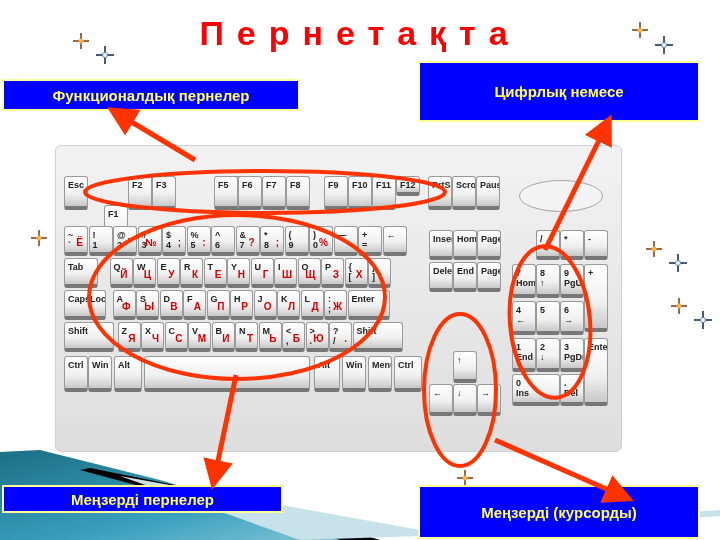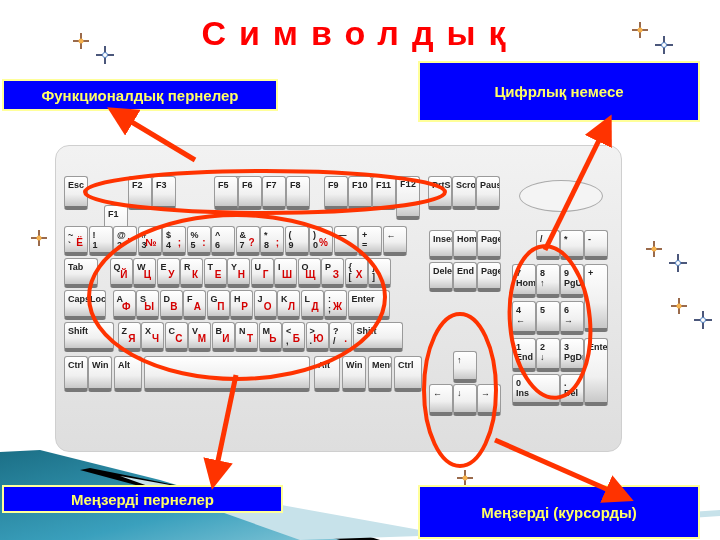--- a/index.html
+++ b/index.html
@@ -1,20 +1,20 @@
 <!DOCTYPE html>
 <html><head>
 <meta charset="utf-8">
 <style>
   html, body { margin:0; padding:0; }
   body { width:720px; height:540px; position:relative; overflow:hidden; background:#ffffff; font-family:"Liberation Sans", sans-serif; }
   .title { position:absolute; left:0; width:720px; top:14px; text-align:center; color:#ff0000; font-size:34px; font-weight:bold; letter-spacing:13px; font-family:"Liberation Sans", sans-serif; }
   .label-box { position:absolute; background:#0000ff; border:2px solid #ffff99; color:#ffff66; font-weight:bold; text-align:center; font-size:15px; line-height:19px; display:flex; align-items:center; justify-content:center; box-sizing:border-box; font-family:"Liberation Sans", sans-serif; }
   .star { position:absolute; width:20px; height:20px; }
-  .kbd { position:absolute; left:55px; top:145px; width:565px; height:305px; background:linear-gradient(#f2f2f2,#dedede); border-radius:14px; border:1px solid #cfcfcf; }
+  .kbd { position:absolute; left:55px; top:145px; width:565px; height:305px; background:linear-gradient(#f2f2f2,#dedede); border-radius:6px; border:1px solid #cfcfcf; }
   .key { position:absolute; background:linear-gradient(#ffffff 0%, #f0f0f0 60%, #c8c8c8 100%); border:1px solid #9a9a9a; border-bottom:4px solid #777; border-radius:3px; box-sizing:border-box; font-size:9px; color:#222; font-family:"Liberation Sans", sans-serif; overflow:hidden; }
   .key .m { position:absolute; left:3px; top:3px; font-weight:bold; font-size:9px; line-height:10px; white-space:pre; }
   .key .c { position:absolute; right:4px; bottom:4px; color:#d40000; font-weight:bold; font-size:10px; }
   .led { position:absolute; left:463px; top:34px; width:82px; height:30px; border-radius:50%; background:#f4f4f4; border:1px solid #aaa; }
   .decor { position:absolute; left:0; top:440px; width:720px; height:100px; }
   svg.overlay { position:absolute; left:0; top:0; }
 </style>
 </head>
 <body>
 
@@ -26,21 +26,21 @@
         <stop offset="0.6" stop-color="#3aa0bd"></stop>
         <stop offset="1" stop-color="#86c7d8"></stop>
       </linearGradient>
     </defs>
     <polygon points="0,12 0,100 360,100 320,88 160,40 40,10" fill="url(#tg)"></polygon>
     <polygon points="80,30 340,100 380,100 260,62 90,28" fill="#000"></polygon>
     <polygon points="120,36 420,90 720,70 720,76 420,96 300,100" fill="#c7e2ea"></polygon>
   </svg>
 </div>
 
-<div class="title">Символдық</div>
+<div class="title">Пернетақта</div>
 
 <svg class="star" style="left:71px;top:31px" viewBox="0 0 20 20">
     <path d="M10 2v16M2 10h16" stroke="#7a3a10" stroke-width="1.5"></path>
     <circle cx="10" cy="10" r="2.5" fill="#f6b24d"></circle>
   </svg>
 <svg class="star" style="left:95px;top:45px" viewBox="0 0 20 20">
     <path d="M10 1v18M1 10h18" stroke="#102050" stroke-width="1.5"></path>
     <circle cx="10" cy="10" r="2.5" fill="#fff" stroke="#5080c0"></circle>
   </svg>
 <svg class="star" style="left:630px;top:20px" viewBox="0 0 20 20">
@@ -107,21 +107,21 @@
     </div>
     <div class="key" style="left: 268px; top: 30px; width: 24px; height: 34px;">
       <span class="m">F9</span>
     </div>
     <div class="key" style="left: 292px; top: 30px; width: 24px; height: 34px;">
       <span class="m">F10</span>
     </div>
     <div class="key" style="left: 316px; top: 30px; width: 24px; height: 34px;">
       <span class="m">F11</span>
     </div>
-    <div class="key" style="left: 340px; top: 30px; width: 24px; height: 44px; font-family: Liberation Mono, monospace;">
+    <div class="key" style="left: 340px; top: 30px; width: 24px; height: 20px;">
       <span class="m">F12</span>
     </div>
     <div class="key" style="left: 372px; top: 30px; width: 24px; height: 34px;">
       <span class="m">PrtSc</span>
     </div>
     <div class="key" style="left: 396px; top: 30px; width: 24px; height: 34px;">
       <span class="m">Scroll Lock</span>
     </div>
     <div class="key" style="left: 420px; top: 30px; width: 24px; height: 34px;">
       <span class="m">Pause Break</span>
@@ -447,21 +447,21 @@
     <div class="key" style="left: 456px; top: 228px; width: 48px; height: 32px;">
       <span class="m">0
 Ins</span>
     </div>
     <div class="key" style="left: 504px; top: 228px; width: 24px; height: 32px;">
       <span class="m">.
 Del</span>
     </div>
   </div>
 
-<div class="label-box" style="left:2px;top:79px;width:276px;height:32px;">
+<div class="label-box" style="left:2px;top:79px;width:298px;height:32px;">
   <span>Функционалдық пернелер</span>
 </div>
 <div class="label-box" style="left:418px;top:61px;width:282px;height:61px;flex-direction:row;">
   <span>Цифрлық немесе</span>
 </div>
 <div class="label-box" style="left:2px;top:485px;width:281px;height:28px;">
   <span>Меңзерді пернелер</span>
 </div>
 <div class="label-box" style="left:418px;top:485px;width:282px;height:54px;flex-direction:column;">
   <span>Меңзерді (курсорды)</span>

